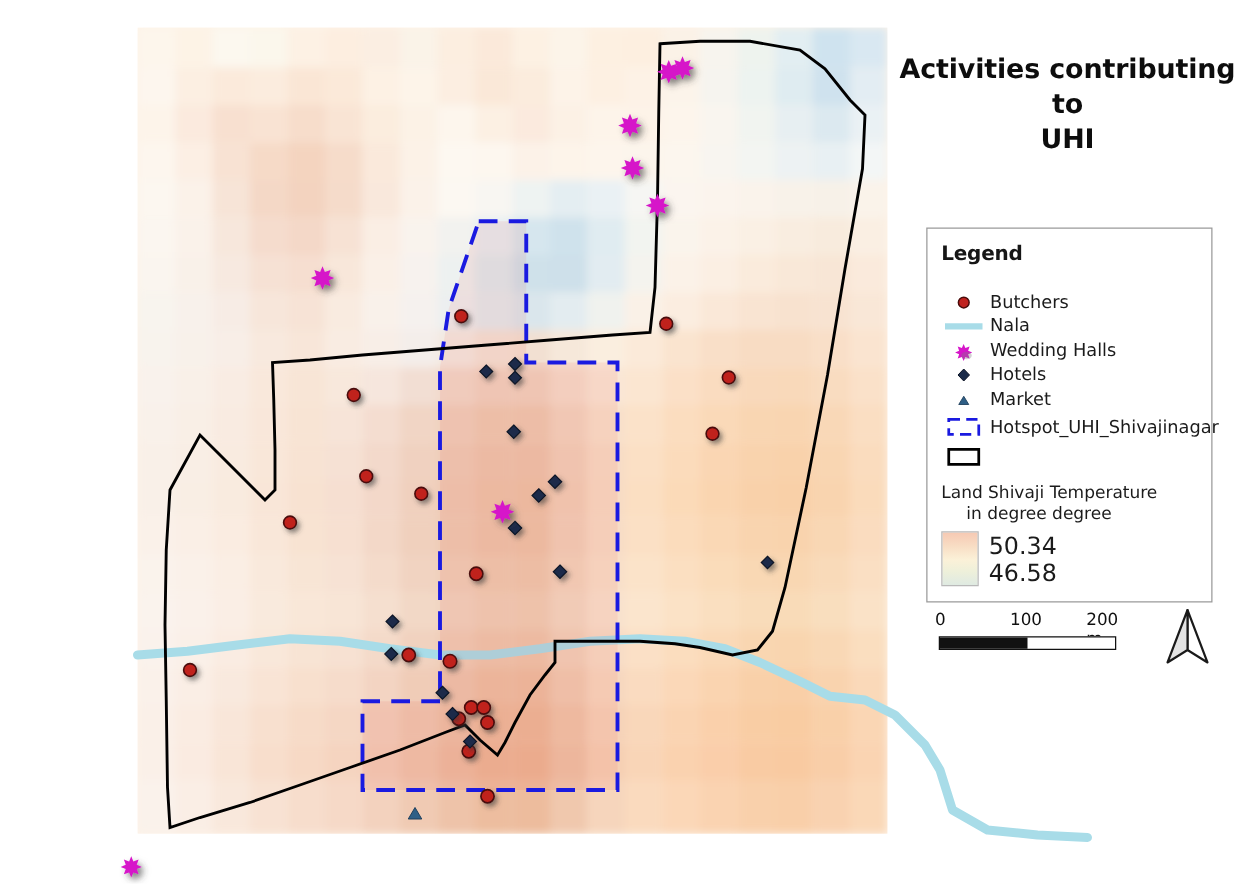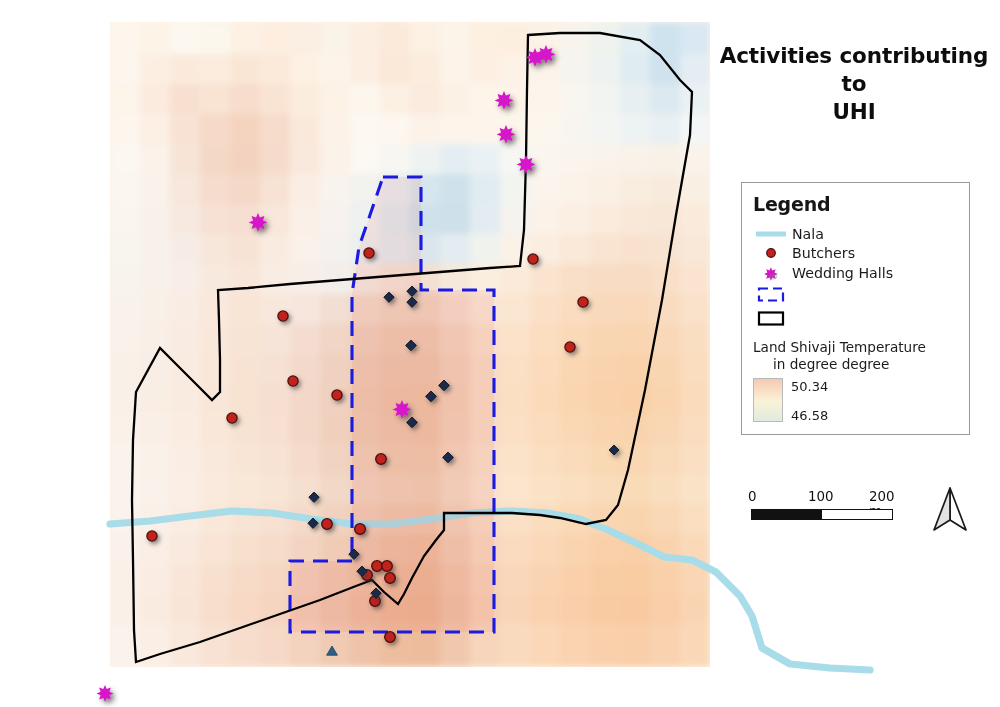--- a/index.html
+++ b/index.html
@@ -47,24 +47,24 @@
     position: absolute;
     left: 741px;
     top: 182px;
     width: 229px;
     box-sizing: border-box;
     background: #ffffff;
     border: 1px solid #9a9a9a;
     padding: 10px 9px 9px 11px;
   }
   #legend-title {
-    font-size: 19px;
+    font-size: 16px;
     font-weight: bold;
     color: #161616;
-    margin-bottom: 9px;
+    margin-bottom: 20px;
     letter-spacing: -0.2px;
   }
   .legend-row {
     display: flex;
     align-items: center;
     height: 19.5px;
     margin-bottom: 0px;
   }
   .legend-symbol {
     width: 36px;
@@ -115,21 +115,21 @@
         #f8ddc4 26%,
         #fbf1d8 52%,
         #eef0da 74%,
         #dfeae2 100%);
   }
   #ramp-values {
     padding-left: 8px;
     display: flex;
     flex-direction: column;
     justify-content: space-between;
-    font-size: 13px;
+    font-size: 19px;
     color: #1b1b1b;
     height: 44px;
     padding-top: 1px;
     padding-bottom: 2px;
   }
   
   #scalebar {
     position: absolute;
     left: 751px;
     top: 489px;
@@ -733,56 +733,73 @@
   <div id="map-title">
     <span>Activities contributing to</span><br>
     <span>UHI</span>
   </div>
 
   <div id="legend-box">
     <div id="legend-title">Legend</div>
 
     <div class="legend-row">
       <span class="legend-symbol">
+        <svg width="18" height="18" viewBox="0 0 18 18">
+          <circle cx="9" cy="9" r="4.3" fill="#c0221f" stroke="#4a0c0b" stroke-width="1.2"></circle>
+        </svg>
+      </span>
+      <span class="legend-label">Butchers</span>
+    </div>
+
+    <div class="legend-row">
+      <span class="legend-symbol">
         <svg width="32" height="10" viewBox="0 0 32 10">
           <line x1="1" y1="5" x2="31" y2="5" stroke="#a8dce8" stroke-width="5" stroke-linecap="butt"></line>
         </svg>
       </span>
       <span class="legend-label">Nala</span>
-    </div>
-
-    <div class="legend-row">
-      <span class="legend-symbol">
-        <svg width="18" height="18" viewBox="0 0 18 18">
-          <circle cx="9" cy="9" r="4.3" fill="#c0221f" stroke="#4a0c0b" stroke-width="1.2"></circle>
-        </svg>
-      </span>
-      <span class="legend-label">Butchers</span>
     </div>
 
     <div class="legend-row">
       <span class="legend-symbol">
         <svg width="20" height="20" viewBox="0 0 20 20">
           <g filter="">
             <path d="M10,2.6 l1.8,4.2 4.3,-1.5 -1.5,4.3 4.2,1.8 -4.2,1.8 1.5,4.3 -4.3,-1.5 -1.8,4.2 -1.8,-4.2 -4.3,1.5 1.5,-4.3 -4.2,-1.8 4.2,-1.8 -1.5,-4.3 4.3,1.5 Z" fill="#d615c9" transform="scale(0.78) translate(2.7,2.7)"></path>
             <ellipse cx="12.2" cy="13.4" rx="4.2" ry="3.0" fill="#7d7d7d" opacity="0.35"></ellipse>
           </g>
         </svg>
       </span>
       <span class="legend-label">Wedding Halls</span>
     </div>
 
-
+    <div class="legend-row">
+      <span class="legend-symbol">
+        <svg width="18" height="18" viewBox="0 0 18 18">
+          <path d="M9,4.2 l4.6,4.8 -4.6,4.8 -4.6,-4.8 Z" fill="#1b2b4a" stroke="#0d1526" stroke-width="0.8"></path>
+        </svg>
+      </span>
+      <span class="legend-label">Hotels</span>
+    </div>
+
+    <div class="legend-row">
+      <span class="legend-symbol">
+        <svg width="16" height="16" viewBox="0 0 16 16">
+          <path d="M8,5 l4,6.6 -8,0 Z" fill="#2f5f86" stroke="#1e3f5c" stroke-width="0.7"></path>
+        </svg>
+      </span>
+      <span class="legend-label">Market</span>
+    </div>
 
     <div class="legend-poly-row">
       <span class="legend-poly-sym">
         <svg width="28" height="17" viewBox="0 0 28 17">
           <rect x="2" y="2.5" width="24" height="12" fill="none" stroke="#1a1ae0" stroke-width="2.2" stroke-dasharray="9,5"></rect>
         </svg>
       </span>
+      <span class="legend-label">Hotspot_UHI_Shivajinagar</span>
     </div>
 
     <div class="legend-poly-row">
       <span class="legend-poly-sym">
         <svg width="28" height="17" viewBox="0 0 28 17">
           <rect x="2" y="2.5" width="24" height="12" fill="#ffffff" stroke="#000000" stroke-width="2.2"></rect>
         </svg>
       </span>
     </div>
 

